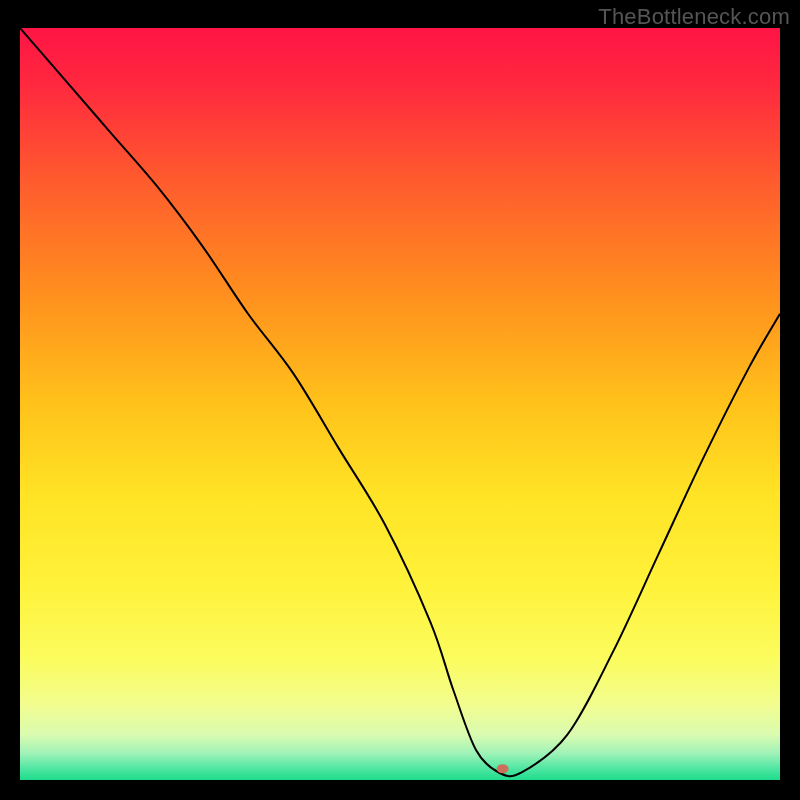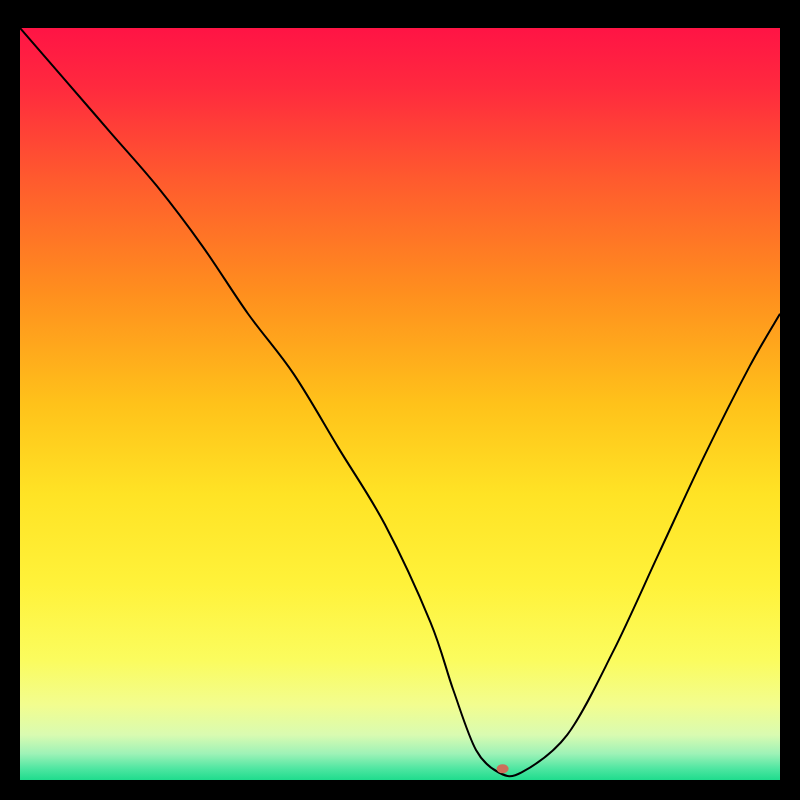--- a/index.html
+++ b/index.html
@@ -37,20 +37,21 @@
     display: block;
     width: 760px;
     height: 752px;
   }
 </style>
 </head>
 <body>
 
 <div class="stage">
 
+  <div class="watermark">TheBottleneck.com</div>
 
   <div class="plot">
     <svg id="chart-svg" viewBox="0 0 760 752" preserveAspectRatio="none">
       <defs>
         <linearGradient id="bg-grad" x1="0" y1="0" x2="0" y2="1">
             <stop offset="0%" stop-color="#ff1445"></stop>
             <stop offset="8%" stop-color="#ff2a3e"></stop>
             <stop offset="20%" stop-color="#ff5a2e"></stop>
             <stop offset="35%" stop-color="#ff8e1e"></stop>
             <stop offset="50%" stop-color="#ffc21a"></stop>

